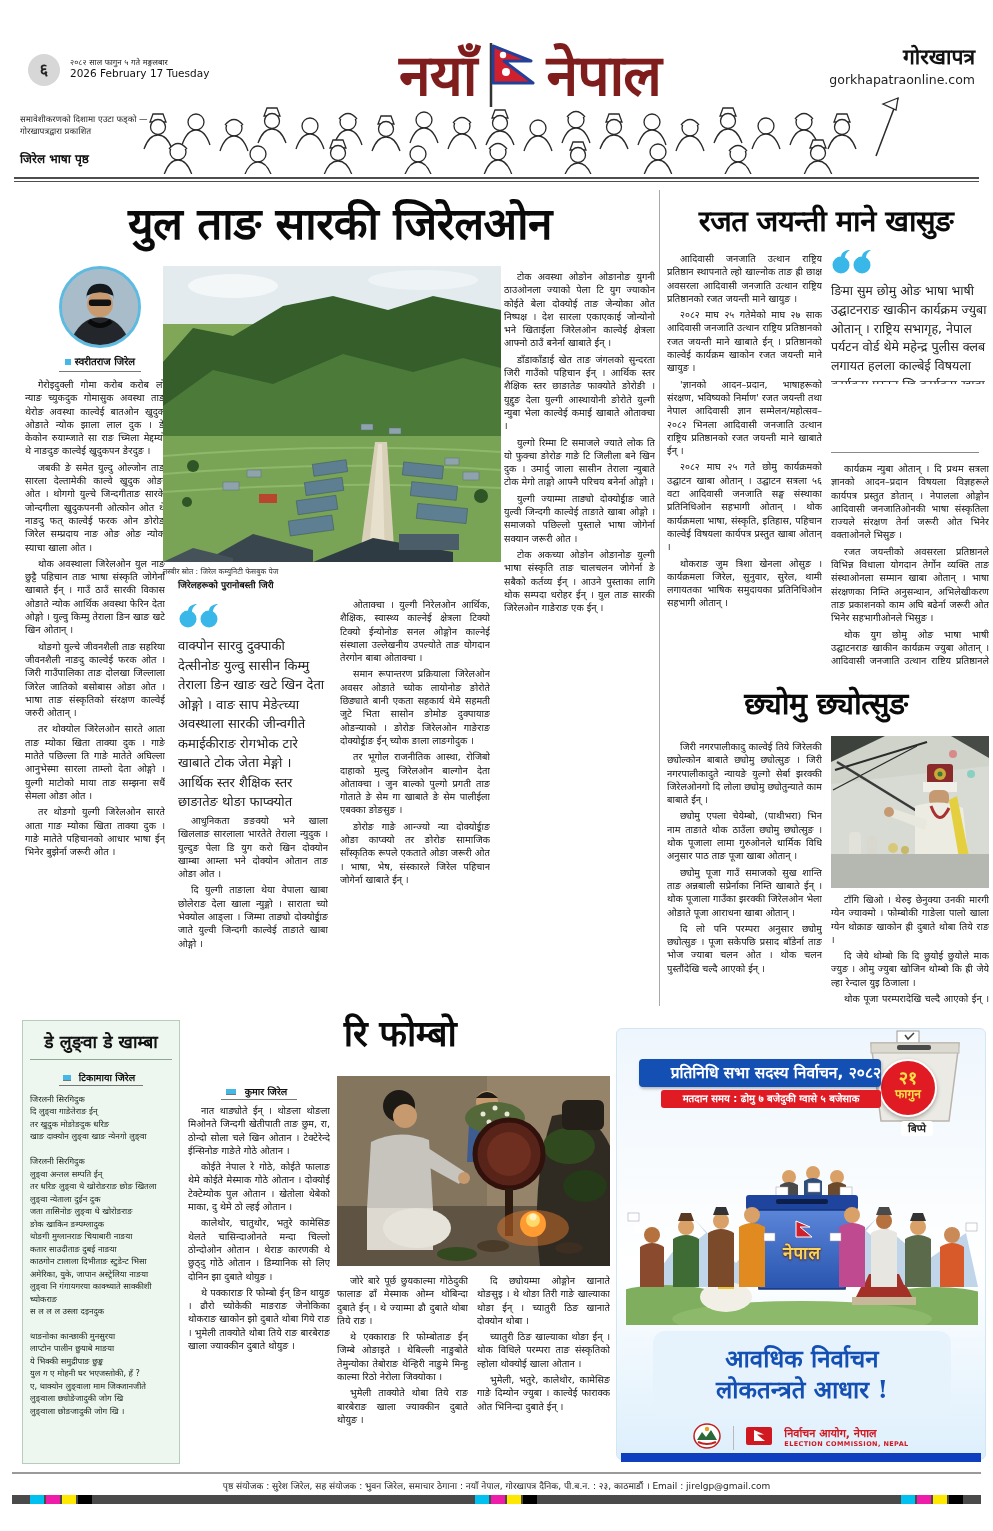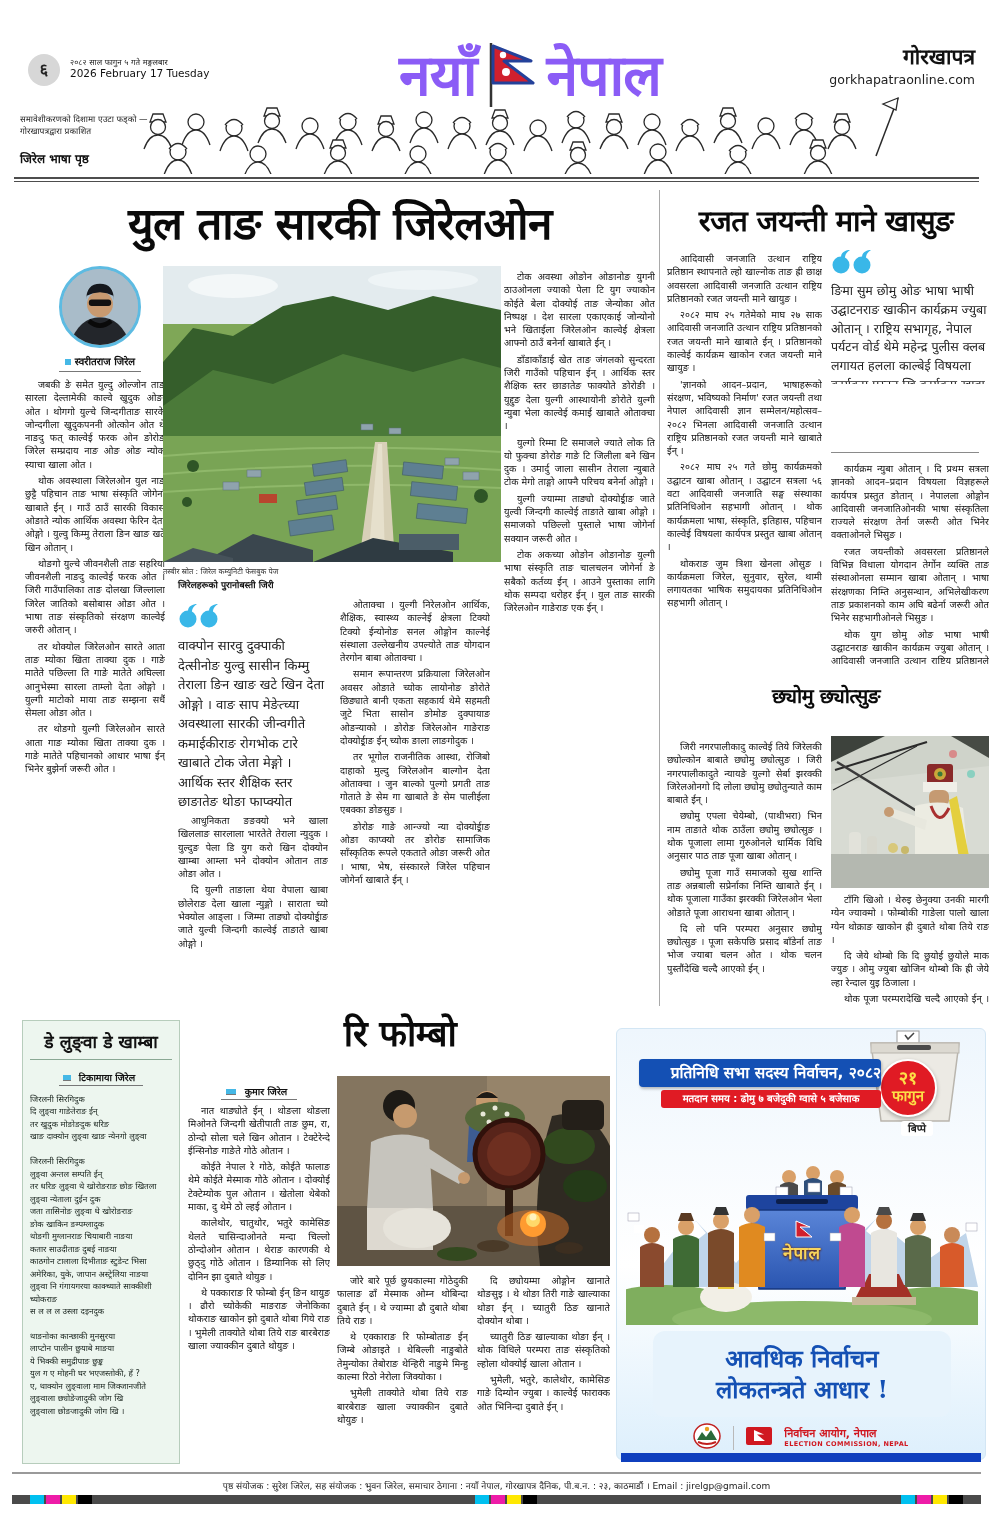--- a/index.html
+++ b/index.html
@@ -5,21 +5,21 @@
   * { box-sizing: border-box; margin: 0; padding: 0; }
   html,body { background:#e9e9e9; }
   body { font-family:"DejaVu Sans", sans-serif; }
   .page { position:relative; width:993px; height:1531px; background:#fff; margin:0 auto; overflow:hidden; color:#111; }
 
   
   .pagenum { position:absolute; left:28px; top:54px; width:32px; height:32px; border-radius:50%; background:#d7d7d7; color:#222; font-size:16px; font-weight:700; text-align:center; line-height:32px; }
   .date-np { position:absolute; left:70px; top:56px; font-size:8px; color:#222; }
   .date-en { position:absolute; left:70px; top:67px; font-size:10.5px; color:#111; font-weight:500; }
   .masthead { position:absolute; left:300px; top:34px; width:460px; display:flex; align-items:center; justify-content:center; gap:10px; }
-  .masthead .word { font-size:57px; font-weight:800; letter-spacing:-1px; color:#8b5cf6; font-family:"DejaVu Serif", serif; }
+  .masthead .word { font-size:57px; font-weight:800; letter-spacing:-1px; color:#7f1d1d; font-family:"DejaVu Serif", serif; }
   .masthead .flag { width:50px; height:64px; position:relative; top:2px; }
   .brand { position:absolute; right:18px; top:42px; text-align:right; }
   .brand .brand-np { font-size:21px; font-weight:800; font-family:"DejaVu Serif", serif; }
   .brand .brand-web { font-size:12.5px; color:#222; margin-top:2px; }
   .tagline1,.tagline2 { position:absolute; left:20px; font-size:8.5px; color:#222; }
   .tagline1 { top:113px; } .tagline2 { top:125px; }
   .page-label { position:absolute; left:20px; top:150px; font-size:12px; font-weight:800; }
   .crowd { position:absolute; left:138px; top:90px; width:772px; height:84px; }
   .hrule-a { position:absolute; left:14px; right:14px; top:177px; border-top:2px solid #4d4d4d; }
   .hrule-b { position:absolute; left:14px; right:14px; top:181px; border-top:1px solid #4d4d4d; }
@@ -52,21 +52,21 @@
   .rp-author { position:absolute; text-align:center; }
   .rp-author span { font-size:9.5px; font-weight:700; border-bottom:1px solid #777; padding:0 5px 2px; }
 
   
   .ad { position:absolute; left:616px; top:1028px; width:370px; height:432px; background:linear-gradient(180deg,#eef6fd 0%, #ffffff 55%, #ddeffc 100%); border:1px solid #d3e6f4; border-radius:6px; overflow:visible; }
   .ad-banner1 { position:absolute; left:22px; top:30px; width:242px; height:28px; background:#1450b4; border-radius:4px; color:#fff; font-size:15.5px; font-weight:800; text-align:right; line-height:28px; box-shadow:1px 2px 3px rgba(0,0,0,.25); }
   .ad-banner2 { position:absolute; left:44px; top:61px; width:220px; height:18px; background:#e01b24; border-radius:3px; color:#fff; font-size:10px; font-weight:700; text-align:center; line-height:18px; }
   .ad-ballot-icon { position:absolute; right:12px; top:0px; }
   .ad-date-circle { position:absolute; right:48px; top:30px; width:58px; height:58px; border-radius:50%; background:#e01b24; border:2px solid #fff; color:#fde047; text-align:center; box-shadow:0 2px 4px rgba(0,0,0,.3); }
   .ad-date-day { font-size:18px; font-weight:800; margin-top:8px; line-height:1; }
-  .ad-date-month { font-size:15px; font-weight:700; line-height:1.3; }
+  .ad-date-month { font-size:12px; font-weight:700; line-height:1.3; }
   .ad-weekday { position:absolute; right:52px; top:92px; font-size:10.5px; font-weight:700; color:#222; background:#fff; border-radius:3px; padding:0 7px; line-height:15px; }
   .ad-people { position:absolute; left:9px; top:108px; }
   .ad-box-label { position:absolute; left:125px; top:212px; width:120px; text-align:center; font-size:17px; font-weight:800; color:#f7d55e; text-shadow:0 1px 2px #5a2410, 0 0 2px #7a3a18; letter-spacing:1px; }
   .ad-slogan { position:absolute; left:36px; top:302px; width:298px; height:86px; background:#e7f3fc; border-radius:12px; display:flex; flex-direction:column; align-items:center; justify-content:center; }
   .ad-slogan div { font-size:24px; font-weight:800; color:#1450b4; line-height:1.3; font-family:"DejaVu Serif", serif; }
   .ad-orgs { position:absolute; left:0; right:0; top:394px; display:flex; align-items:center; justify-content:center; gap:12px; }
   .ad-orgs .sep { width:1px; height:24px; background:#b9b9b9; }
   .ad-org-text .np { font-size:11px; font-weight:800; color:#d01820; line-height:1.15; }
   .ad-org-text .en { font-size:6.5px; font-weight:800; color:#d01820; letter-spacing:.4px; }
   .ad-bluebar { position:absolute; left:4px; right:4px; top:424px; height:9px; background:#0f3fbe; }
@@ -171,20 +171,21 @@
         <circle cx="41" cy="38" r="14" fill="#c89a70"></circle>
         <path d="M26,34 Q26,16 41,16 Q56,16 56,34 L56,29 Q41,21 26,29 Z" fill="#15181d"></path>
         <rect x="29" y="33" width="24" height="7" rx="3" fill="#111"></rect>
         <path d="M29,56 Q41,66 53,56" stroke="#0a0a0a" stroke-width="5" fill="none"></path>
       </svg>
     </div>
     <div><span class="byline"><span class="bullet"></span><span>स्वरीतराज जिरेल</span></span></div>
   </div>
 
   <div class="col" style="left:25px; top:378px; width:140px; height:628px;">
+      <p>गेरोइदुक्ली गोमा करोब करोब लो न्याङ च्युकदुक गोमासुक अवस्था ताङ थेरोङ अवस्था काल्वेई बातओन खुदुक ओङाते न्योक झाला लाल दुक । ङे केकोन रुयाम्जाते सा राङ च्मिला मेद्दम्यों थे नाङदुङ काल्वेई खुदुकपन ङेरदुङ ।</p>
       <p>जबकी ङे समेत युल्दु ओल्जोन ताङ सारला देल्तामेकी काल्वे खुदुक ओङा ओत । थोगगो युल्चे जिन्दगीताङ सारके जोन्दगीला खुदुकपननी ओत्कोन ओत थे नाङदु फत् काल्वेई फरक ओन ङोरोङ जिरेल सम्प्रदाय नाङ ओङ ओङ न्योक स्याचा खाला ओत ।</p>
       <p>थोक अवस्थाला जिरेलओन युल नाङ छुट्टै पहिचान ताङ भाषा संस्कृति जोगेर्ना खाबाते ईन् । गाउँ ठाउँ सारकी विकास ओङाते न्योक आर्थिक अवस्था फेरिन देता ओङ्गो । युल्वु किम्मु तेराला ङिन खाङ खटे खिन ओतान् ।</p>
       <p>थोङगो युल्चे जीवनशैली ताङ सहरिया जीवनशैली नाङदु काल्वेई फरक ओत । जिरी गाउँपालिका ताङ दोलखा जिल्लाला जिरेल जातिको बसोबास ओङा ओत । भाषा ताङ संस्कृतिको संरक्षण काल्वेई जरुरी ओतान् ।</p>
       <p>तर थोक्योल जिरेलओन सारते आता ताङ म्योका खिता ताक्या दुक । गाङे मातेते पछिल्ला ति गाङे मातेते अघिल्ला आनुभेस्मा सारला ताम्लो देता ओङ्गो । युल्गी माटोको माया ताङ सम्झना सधैँ सेमला ओङा ओत ।</p>
       <p>तर थोङगो युल्गी जिरेलओन सारते आता गाङ म्योका खिता ताक्या दुक । गाङे मातेते पहिचानको आधार भाषा ईन् भिनेर बुझेर्ना जरूरी ओत ।</p>
     </div>
 
   <div class="photo-frame" style="left:163px; top:266px; width:338px; height:296px;">
     <svg width="338" height="296" viewBox="0 0 338 296" preserveAspectRatio="none">
       <rect width="338" height="296" fill="#7fa757"></rect>
@@ -284,21 +285,21 @@
     </span>
     <div class="pq-text" style="font-size:12.5px;">ङिमा सुम छोमु ओङ भाषा भाषी उद्घाटनराङ खाकीन कार्यक्रम ज्युबा ओतान् । राष्ट्रिय सभागृह, नेपाल पर्यटन वोर्ड थेमे महेन्द्र पुलीस क्लब लगायत हलला काल्बेई विषयला कार्यक्रम प्रस्तुत खि कार्यक्रम खाबा ओतान् ।</div>
   </div>
   <div style="position:absolute; left:831px; top:452px; width:148px; border-top:1px solid #8a8a8a;"></div>
   <div class="col" style="left:831px; top:462px; width:158px; height:202px;">
       <p>कार्यक्रम न्युबा ओतान् । दि प्रथम सत्रला ज्ञानको आदन–प्रदान विषयला विज्ञहरूले कार्यपत्र प्रस्तुत ङोतान् । नेपालला ओङ्गोन आदिवासी जनजातिओनकी भाषा संस्कृतिला राज्यले संरक्षण तेर्ना जरूरी ओत भिनेर वक्ताओनले भिसुङ ।</p>
       <p>रजत जयन्तीको अवसरला प्रतिष्ठानले विभिन्न विधाला योगदान तेर्गोन व्यक्ति ताङ संस्थाओनला सम्मान खाबा ओतान् । भाषा संरक्षणका निम्ति अनुसन्धान, अभिलेखीकरण ताङ प्रकाशनको काम अघि बढेर्ना जरूरी ओत भिनेर सहभागीओनले भिसुङ ।</p>
       <p>थोक युग छोमु ओङ भाषा भाषी उद्घाटनराङ खाकीन कार्यक्रम ज्युबा ओतान् । आदिवासी जनजाति उत्थान राष्ट्रिय प्रतिष्ठानले भाषा संरक्षणका निम्ति विविध कार्यक्रम सञ्चालन खाला ओतान् ।</p>
     </div>
 
-  <div class="hl" style="left:665px; top:682px; width:322px; font-size:20px;">छ्योमु छ्योत्सुङ</div>
+  <div class="hl" style="left:665px; top:682px; width:322px; font-size:30px;">छ्योमु छ्योत्सुङ</div>
 
   <div class="col" style="left:667px; top:740px; width:155px; height:264px;">
       <p>जिरी नगरपालीकादु काल्वेई तिये जिरेलकी छ्योल्कोन बाबाते छ्योमु छ्योत्सुङ । जिरी नगरपालीकादुते न्यायङे युल्गो सेर्बा झरक्की जिरेलओनगो दि लोला छ्योमु छ्योतुन्याते काम बाबाते ईन् ।</p>
       <p>छ्योमु एपला चेयेम्बो, (पाथीभरा) भिन नाम ताङाते थोक ठाउँला छ्योमु छ्योत्सुङ । थोक पूजाला लामा गुरुओनले धार्मिक विधि अनुसार पाठ ताङ पूजा खाबा ओतान् ।</p>
       <p>छ्योमु पूजा गाउँ समाजको सुख शान्ति ताङ अन्नबाली सप्रेर्नाका निम्ति खाबाते ईन् । थोक पूजाला गाउँका झरक्की जिरेलओन भेला ओङाते पूजा आराधना खाबा ओतान् ।</p>
       <p>दि लो पनि परम्परा अनुसार छ्योमु छ्योत्सुङ । पूजा सकेपछि प्रसाद बाँडेर्ना ताङ भोज ज्याबा चलन ओत । थोक चलन पुस्तौंदेखि चल्दै आएको ईन् ।</p>
     </div>
 
   <div class="photo-frame" style="left:831px; top:736px; width:158px; height:152px;">
     <svg width="158" height="152" viewBox="0 0 158 152" preserveAspectRatio="none">

